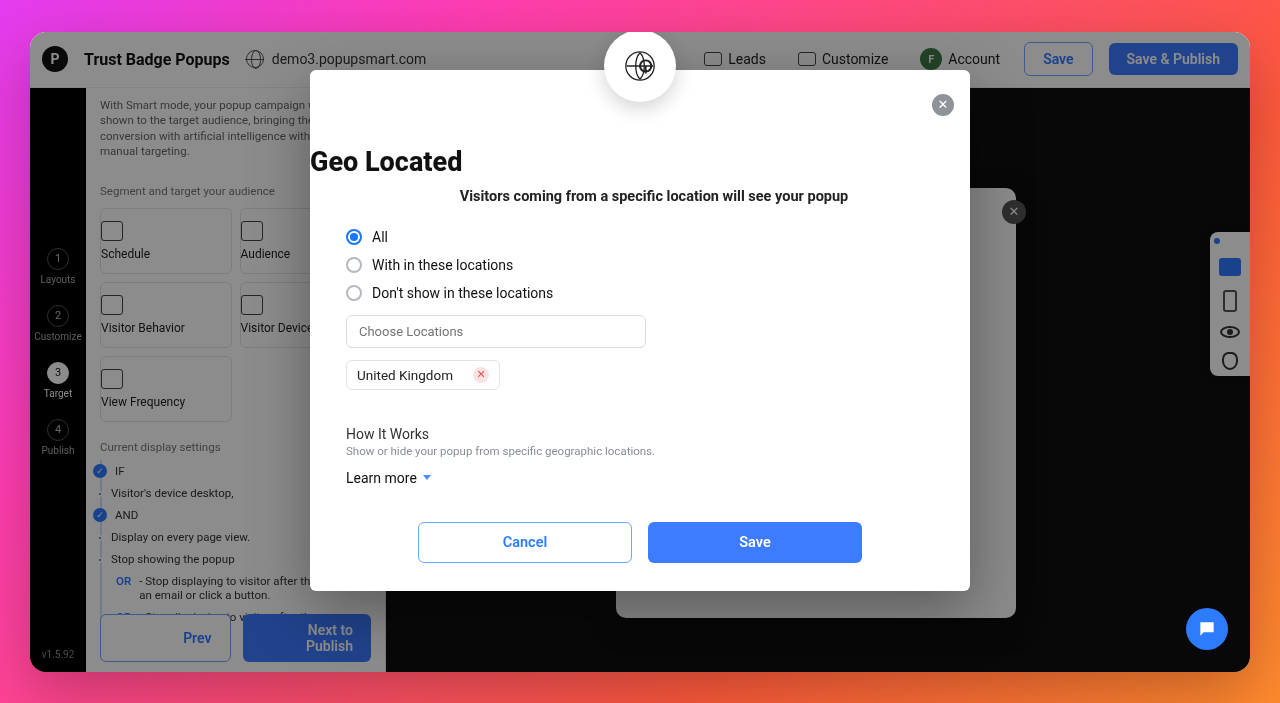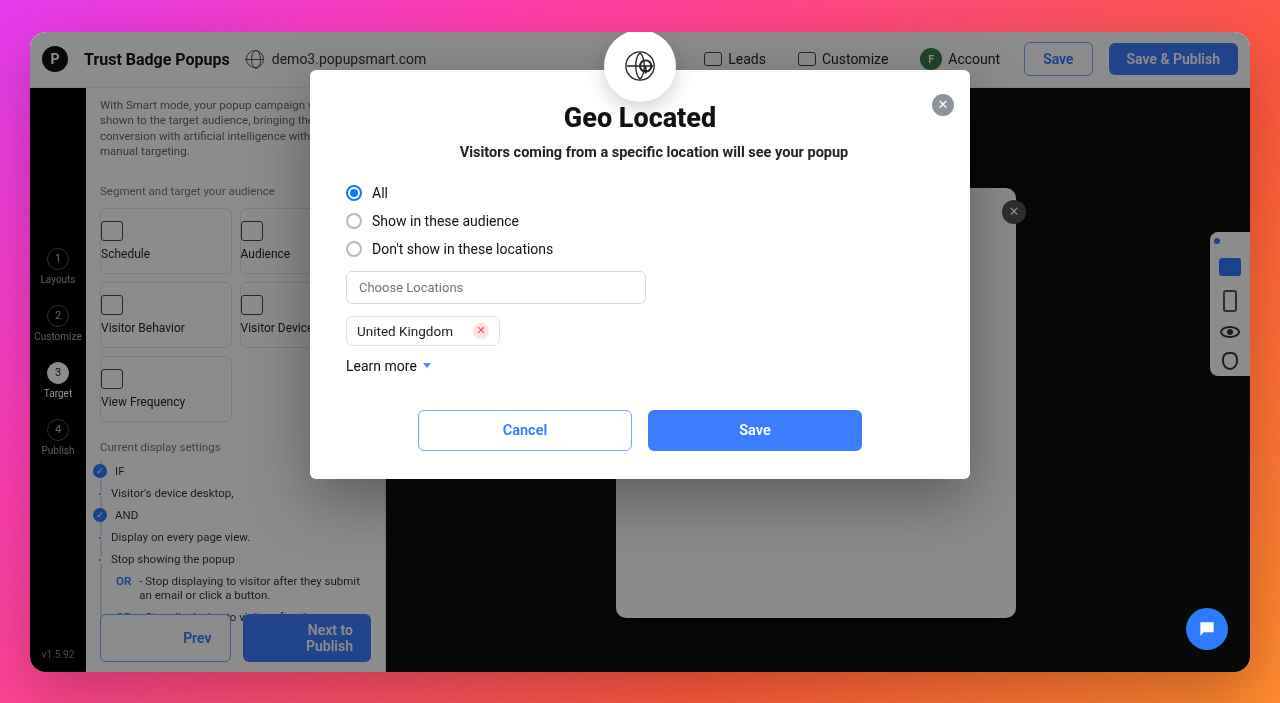--- a/index.html
+++ b/index.html
@@ -104,21 +104,21 @@
     box-shadow:0 20px 60px rgba(0,0,0,.35);
     padding-bottom:28px;
   }
   .modal-icon-cap {
     position:absolute; top:-40px; left:50%; transform:translateX(-50%);
     width:72px;height:72px;border-radius:50%;background:#fff; box-shadow:0 6px 20px rgba(0,0,0,.18);
     display:flex;align-items:center;justify-content:center;
   }
   .modal-icon-cap svg { width:34px;height:34px; stroke:#232323; fill:none; stroke-width:1.4;}
   .modal-close { position:absolute; top:24px; right:16px; width:22px;height:22px;border-radius:50%;background:#8e9399;color:#fff;display:flex;align-items:center;justify-content:center;font-size:13px;cursor:pointer;}
-  .modal-title { text-align:center; font-size:27px; font-weight:800; color:#111; margin-top:32px;}
+  .modal-title { font-size:27px; font-weight:800; color:#111; margin-top:76px;}
   .modal-sub { text-align:center; font-size:14.5px; color:#222; margin-top:10px; font-weight:700;padding-left:28px;}
   .opts { margin:24px 0 0 36px; display:flex; flex-direction:column; gap:12px; align-items:flex-start;}
   .radio-row { display:flex; align-items:center; gap:10px; font-size:14px; color:#111; cursor:pointer;}
   .radio { width:16px;height:16px;border:2px solid #b6b9bd;border-radius:50%;position:relative;}
   .radio.checked { border-color:#1677ff; }
   .radio.checked:after { content:""; position:absolute; left:2px; top:2px; right:2px; bottom:2px; background:#1677ff; border-radius:50%;}
   .loc-input { margin:14px 0 0 36px; width:300px; padding:8px 12px; border:1px solid #d7dadd; border-radius:6px; font-size:13px; color:#a16207; }
   .chips { margin:12px 0 0 36px; display:flex; gap:8px; flex-wrap:wrap;}
   .chip { display:flex; align-items:center; gap:20px; padding:6px 10px; border:1px solid #e1e3e6; border-radius:6px; font-size:13.5px; color:#222;}
   .chip .xrm { width:16px;height:16px;border-radius:50%;background:#ffe2e2;color:#e05252;display:flex;align-items:center;justify-content:center;font-size:11px;cursor:pointer;}
@@ -275,37 +275,41 @@
     <div class="modal-title">Geo Located</div>
     <div class="modal-sub">Visitors coming from a specific location will see your popup</div>
 
     <div class="opts">
       <div class="radio-row">
         <span class="radio checked"></span>
         <span>All</span>
       </div>
       <div class="radio-row">
         <span class="radio"></span>
-        <span>Show in these audience</span>
+        <span>With in these locations</span>
       </div>
       <div class="radio-row">
         <span class="radio"></span>
         <span>Don't show in these locations</span>
       </div>
     </div>
 
     <input class="loc-input" placeholder="Choose Locations" style="">
 
     <div class="chips">
       <div class="chip">
         <span>United Kingdom</span>
         <span class="xrm">✕</span>
       </div>
     </div>
 
+    <div class="hiw">
+      <div class="hiw-title">How It Works</div>
+      <div class="hiw-desc">Show or hide your popup from specific geographic locations.</div>
+    </div>
     <div class="learn-more">
       <span>Learn more</span>
       <span class="chev"></span>
     </div>
 
     <div class="modal-actions">
       <button class="btn-outline">Cancel</button>
       <button class="btn-primary">Save</button>
     </div>
   </div>

